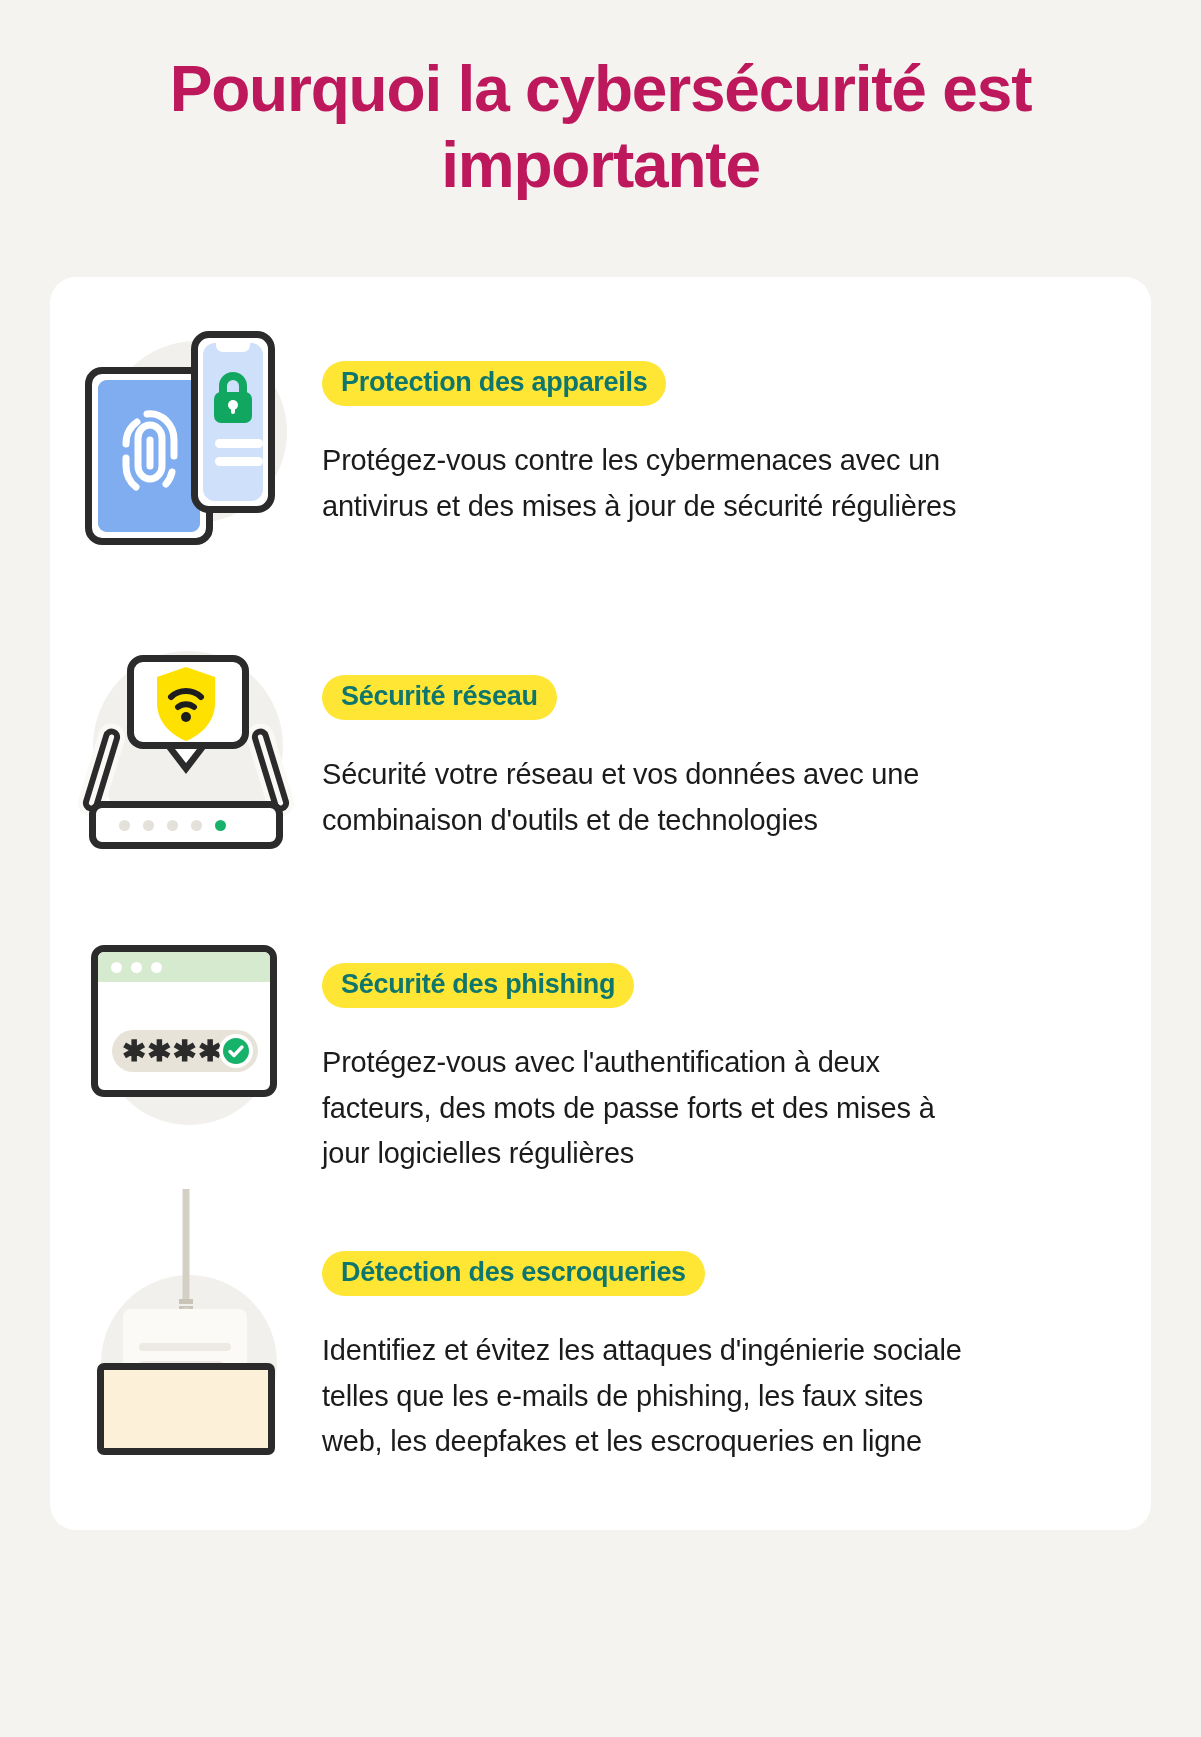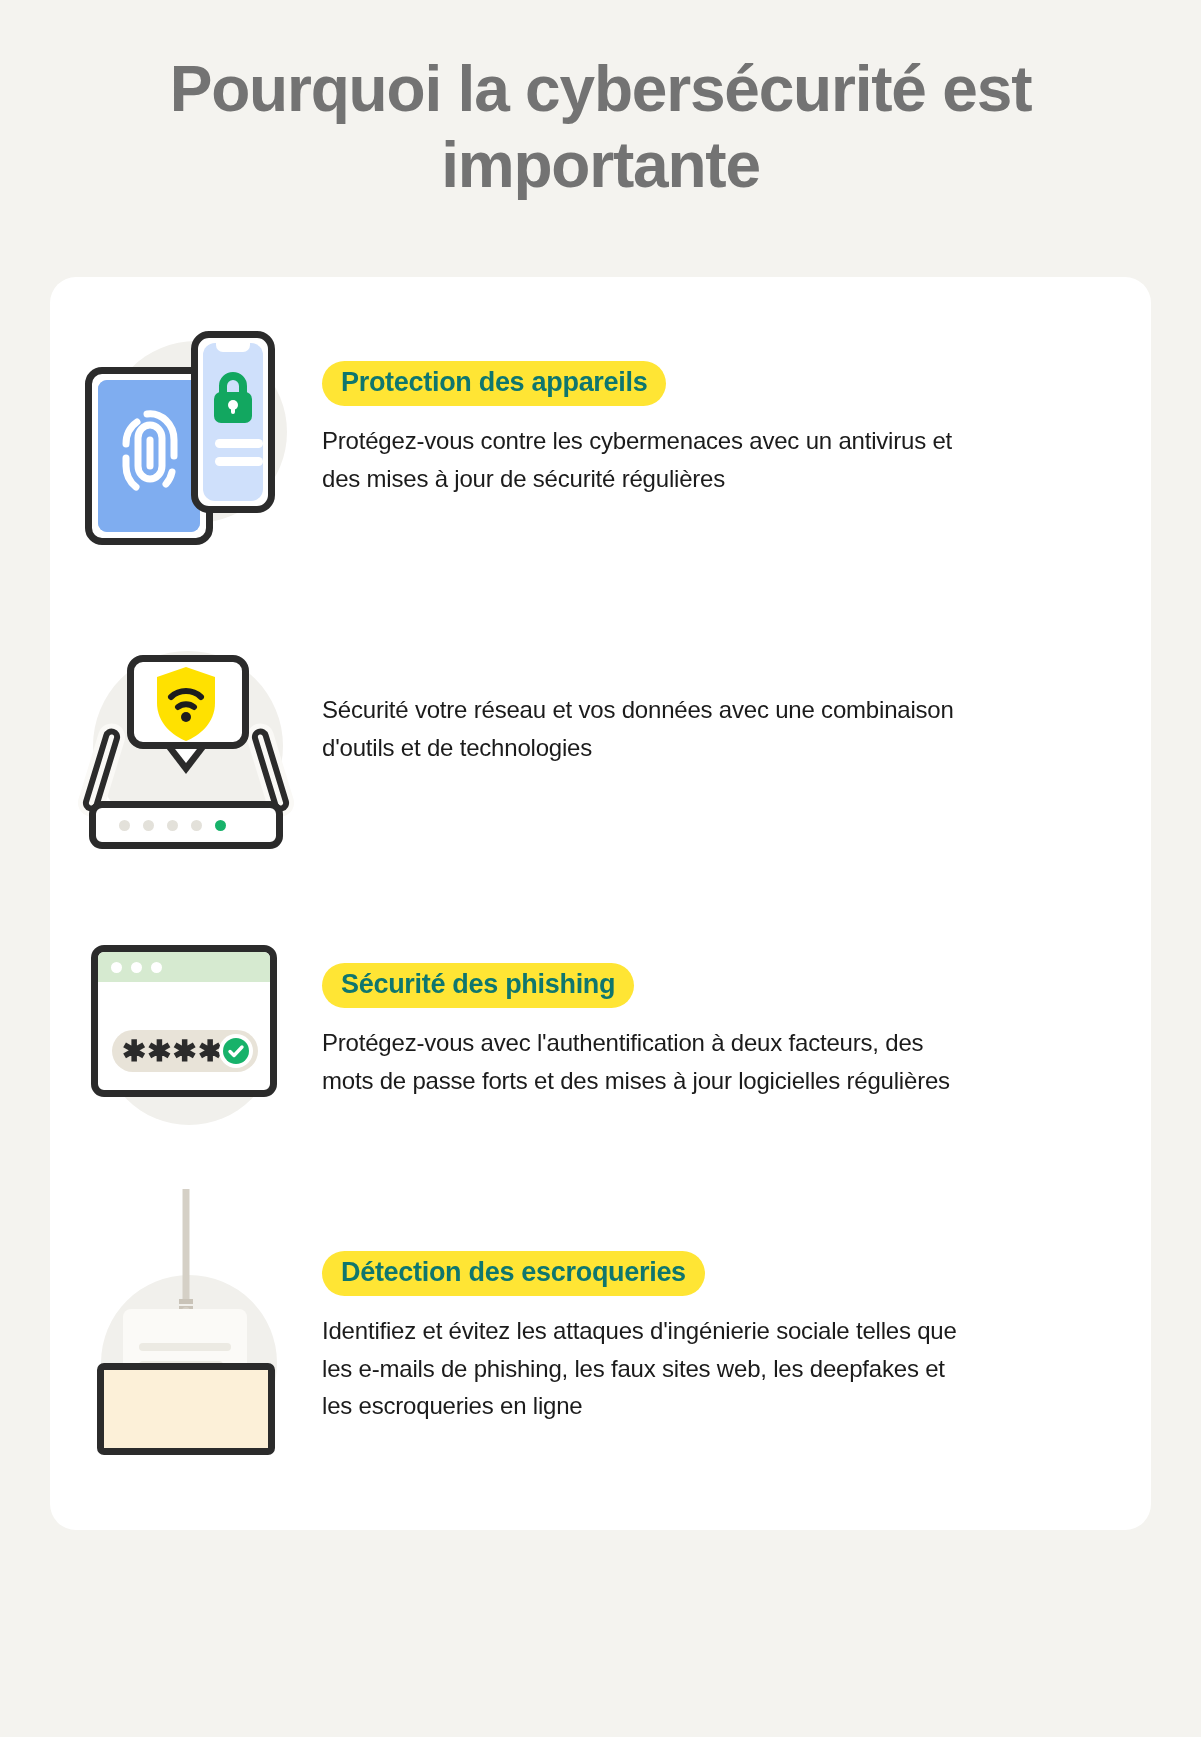--- a/index.html
+++ b/index.html
@@ -20,21 +20,21 @@
   }
 
   
   .title {
     padding-top: 52px;
     text-align: center;
     font-size: 64px;
     line-height: 1.18;
     font-weight: 700;
     letter-spacing: -1.2px;
-    color: #737373;
+    color: #be185d;
     font-family: "Liberation Sans", sans-serif;
     width: 900px;
     margin: 0 auto;
   }
 
   
   .card {
     position: absolute;
     left: 50px;
     top: 277px;
@@ -75,22 +75,22 @@
     font-weight: 700;
     font-size: 27px;
     letter-spacing: -0.3px;
     padding: 8px 19px 10px 19px;
     border-radius: 24px;
     line-height: 1.0;
     white-space: nowrap;
   }
 
   .desc {
-    margin-top: 16px;
-    font-size: 24px;
+    margin-top: 32px;
+    font-size: 29px;
     line-height: 1.57;
     color: #1b1b1b;
     letter-spacing: -0.2px;
     max-width: 640px;
   }
 
   
   #row-1 { height: 300px; }
   #row-2 { height: 300px; }
   #row-3 { height: 300px; }
@@ -373,20 +373,21 @@
             <div class="router-body">
               <span class="led"></span>
               <span class="led"></span>
               <span class="led"></span>
               <span class="led"></span>
               <span class="led on"></span>
             </div>
           </div>
         </div>
         <div class="text-col">
+          <span class="tag">Sécurité réseau</span>
           <p class="desc">Sécurité votre réseau et vos données avec une combinaison d'outils et de technologies</p>
         </div>
       </div>
 
       <div class="row" id="row-3">
         <div class="icon-col">
           <div class="stage" id="icon-account">
             <div class="blob"></div>
             <div class="browser">
               <div class="browser-bar">

